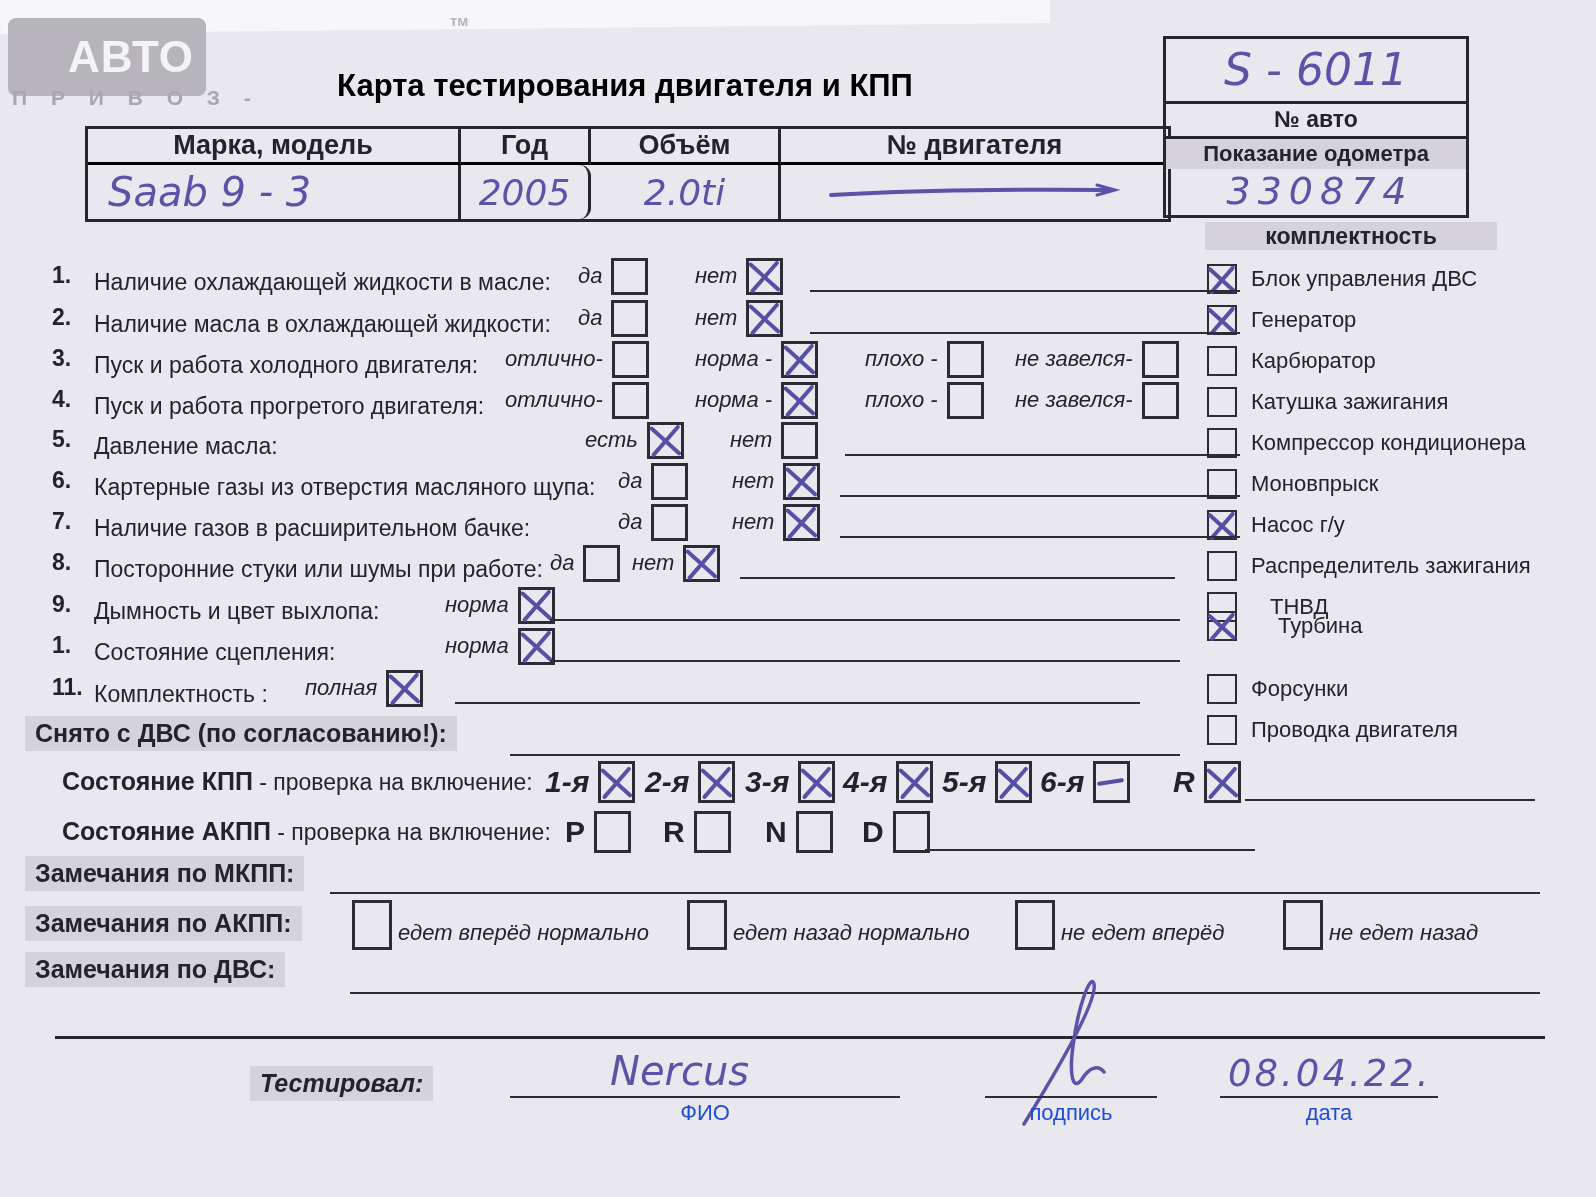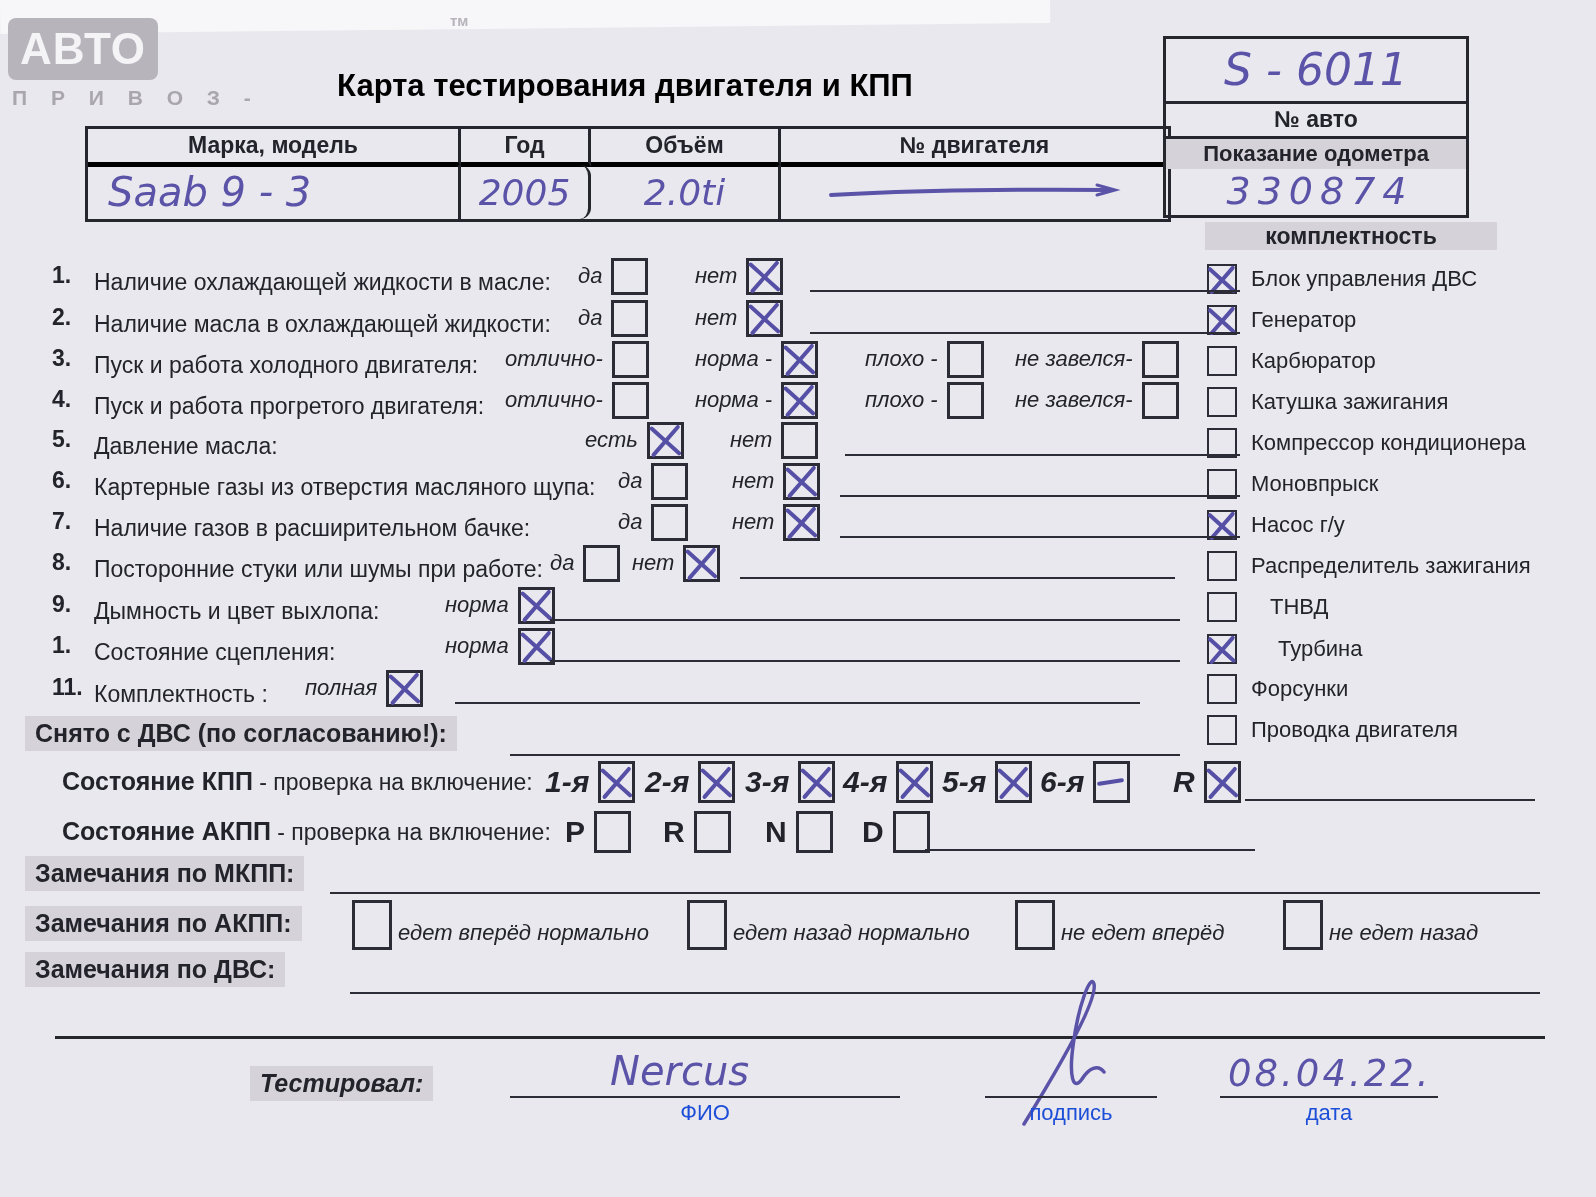--- a/index.html
+++ b/index.html
@@ -4,37 +4,37 @@
 <style>
   html,body { margin:0; padding:0; background:#cfccd2; }
   .page {
     position:relative; width:1596px; height:1197px; overflow:hidden;
     background:#e9e8ee; font-family:"Liberation Sans", sans-serif; color:#23232b;
   }
   .scan-edge { position:absolute; left:0; top:0; width:1050px; height:34px;
     background:#f7f6f8; transform:rotate(-0.6deg); transform-origin:left top; }
 
   
-  .logo-box { position:absolute; left:8px; top:18px; width:150px; height:62px;
-    background:#b7b4bc; border-radius:8px; display:flex; align-items:center; justify-content:center; }
+  .logo-box { position:absolute; left:8px; top:18px; width:150px; height:78px;
+    background:#b7b4bc; border-radius:8px; display:flex; align-items:center; justify-content:center;padding-left:48px; }
   .logo-main { color:#f4f3f6; font-weight:bold; font-size:44px; letter-spacing:1px; }
   .logo-sub { position:absolute; left:12px; top:86px; color:#a9a6ae; font-weight:bold;
     font-size:21px; letter-spacing:9px; }
   .logo-tm { position:absolute; left:450px; top:12px; color:#b7b4bc; font-weight:bold; font-size:15px; }
 
   .title { position:absolute; left:85px; top:68px; width:1080px; text-align:center;
     font-weight:bold; font-size:31px; color:#000000; }
 
   .hw { font-family:"DejaVu Sans", sans-serif; font-style:italic; color:#5a53a8; }
 
   
   .vtable { position:absolute; left:85px; top:126px; width:1080px; height:90px;
     border:3px solid #26262e; }
-  .vth { position:absolute; top:0; height:33px; border-bottom:5px solid #000000;
-    display:flex; align-items:center; justify-content:center; font-weight:bold; font-size:23px; }
+  .vth { position:absolute; top:0; height:33px; border-bottom:3px solid #000000;
+    display:flex; align-items:center; justify-content:center; font-weight:bold; font-size:27px; }
   .vsep { border-right:3px solid #26262e; }
   .vtv { position:absolute; top:36px; height:54px; display:flex; align-items:center; }
 
   
   .carbox { position:absolute; left:1163px; top:36px; width:300px; height:176px;
     border:3px solid #26262e; }
   .carbox .divider { position:absolute; left:0; right:0; border-bottom:3px solid #26262e; }
   .cb-row { position:absolute; left:0; right:0; display:flex; align-items:center; justify-content:center; }
   .graytag { background:#d5d3d9; }
 
@@ -157,21 +157,21 @@
     <span class="kit-label">Насос г/у</span>
   </div>
   <div class="kit-row" style="top:549px;">
     <span class="cb"></span>
     <span class="kit-label">Распределитель зажигания</span>
   </div>
   <div class="kit-row" style="top:590px;gap:33px;">
     <span class="cb"></span>
     <span class="kit-label">ТНВД</span>
   </div>
-  <div class="kit-row" style="top:632px;gap:41px;">
+  <div class="kit-row" style="top:609px;gap:41px;">
     <span class="cb checked"></span>
     <span class="kit-label">Турбина</span>
   </div>
   <div class="kit-row" style="top:672px;">
     <span class="cb"></span>
     <span class="kit-label">Форсунки</span>
   </div>
   <div class="kit-row" style="top:713px;">
     <span class="cb"></span>
     <span class="kit-label">Проводка двигателя</span>

